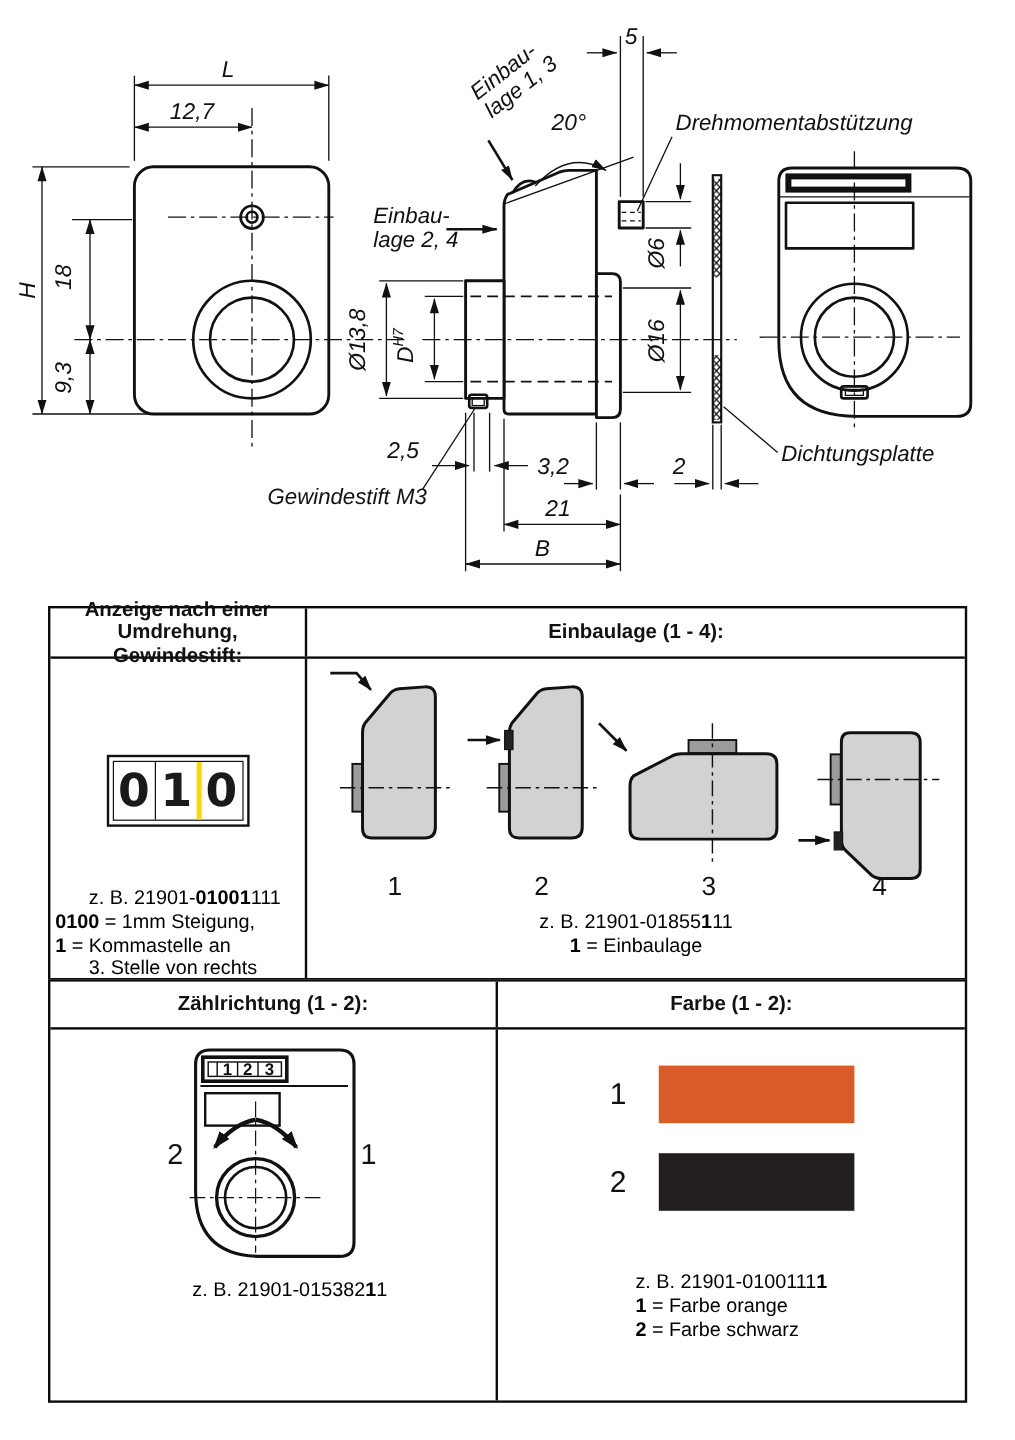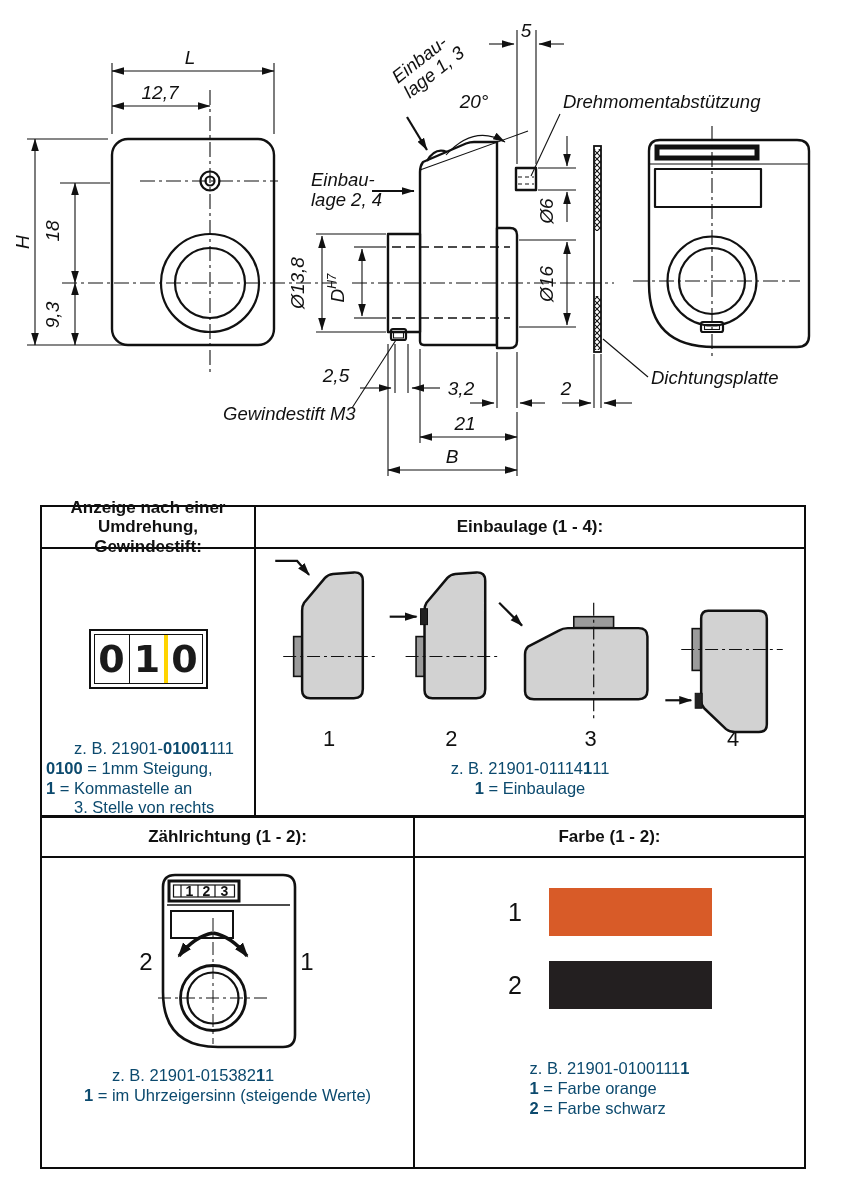--- a/index.html
+++ b/index.html
@@ -39,21 +39,21 @@
 
   
   .counter { margin:80px auto 0; border:2.5px solid #111; padding:3px; background:#fff; }
   .counter-in { border:1.5px solid #111; display:flex; align-items:stretch; height:50px; background:#fff; }
   .digit { width:34px; display:flex; align-items:center; justify-content:center;
            font-family:"DejaVu Sans",sans-serif; font-weight:bold; font-size:38px; color:#1a1a1a; }
   .csep { width:1.5px; background:#111; }
   .csep.yellow { width:3.5px; background:#ffd400; }
 
   
-  .legend { font-size:16.5px; line-height:1.2; white-space:nowrap; color:#0c4a6e; }
+  .legend { font-size:16.5px; line-height:1.2; white-space:nowrap; color:#000000; }
   .legend b { font-weight:bold; }
   .ind28 { padding-left:28px; }
   .legend-center { text-align:center; }
   .legend-block { display:inline-block; text-align:left; }
   #anz-left-legend { margin:50px 0 0 4px; align-self:flex-start; }
   #anz-right-legend { margin-top:4px; text-align:center; }
   #zr-legend { margin-top:6px; }
   #farbe-legend { margin-top:50px; }
 
   
@@ -301,21 +301,21 @@
           <g>
             <rect class="ftab" x="437" y="78" width="8.5" height="42"></rect>
             <path class="fg" d="M453,60 L504,60 Q512,60 512,68 L512,174 Q512,182 504,182 L480,182 Q475,182 471,179 L449,158 Q446,155 446,150 L446,68 Q446,60 453,60 Z"></path>
             <line class="fcl" x1="426" y1="99" x2="528" y2="99"></line>
             <rect class="fpin" x="440" y="143" width="7" height="15"></rect>
             <line class="farr" x1="410" y1="150" x2="436" y2="150" marker-end="url(#fe)"></line>
             <text class="fignum" x="478" y="196" text-anchor="middle">4</text>
           </g>
         </svg>
         <div class="legend" id="anz-right-legend">
-          <div><span>z. B. 21901-01114</span><b>1</b><span>11</span></div>
+          <div><span>z. B. 21901-01855</span><b>1</b><span>11</span></div>
           <div><b>1</b><span> = Einbaulage</span></div>
         </div>
       </div>
     </div>
   </div>
 
   <div class="panel" id="panel2">
     <div class="phead">
       <div class="hcell c-left">Zählrichtung (1 - 2):</div>
       <div class="hcell c-right">Farbe (1 - 2):</div>
@@ -348,21 +348,20 @@
           <circle cx="75" cy="128" r="32.5" fill="none" stroke="#111" stroke-width="2.8"></circle>
           <circle cx="75" cy="128" r="25.5" fill="none" stroke="#111" stroke-width="2.2"></circle>
           <line x1="20" y1="128" x2="131" y2="128" stroke="#111" stroke-width="1" stroke-dasharray="13 4 3 4"></line>
           <line x1="75" y1="48" x2="75" y2="174" stroke="#111" stroke-width="1" stroke-dasharray="13 4 3 4"></line>
           <text class="zbig" x="8" y="100" text-anchor="middle">2</text>
           <text class="zbig" x="169" y="100" text-anchor="middle">1</text>
         </svg>
         <div class="legend legend-center" id="zr-legend">
           <div class="legend-block">
             <div class="ind28"><span>z. B. 21901-015382</span><b>1</b><span>1</span></div>
-            <div><b>1</b><span> = im Uhrzeigersinn (steigende Werte)</span></div>
           </div>
         </div>
       </div>
 
       <div class="bcell c-right">
         <div class="swrows">
           <div class="swatch-row">
             <span class="swatch-num">1</span>
             <div class="swatch" style="background-color: rgb(216, 91, 40);"></div>
           </div>

